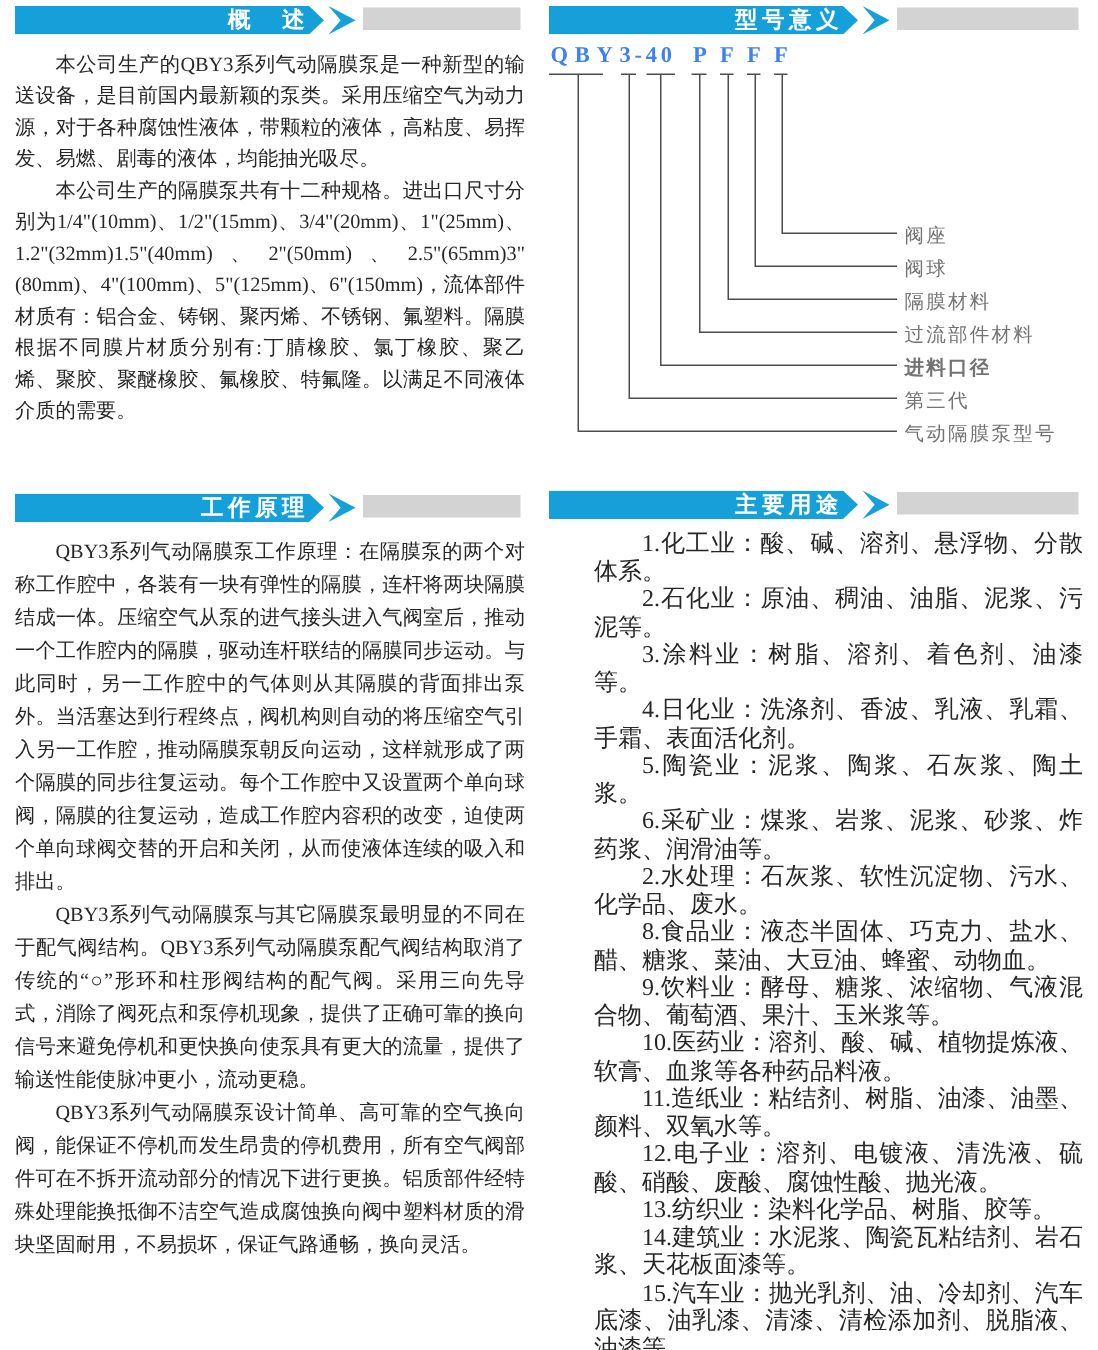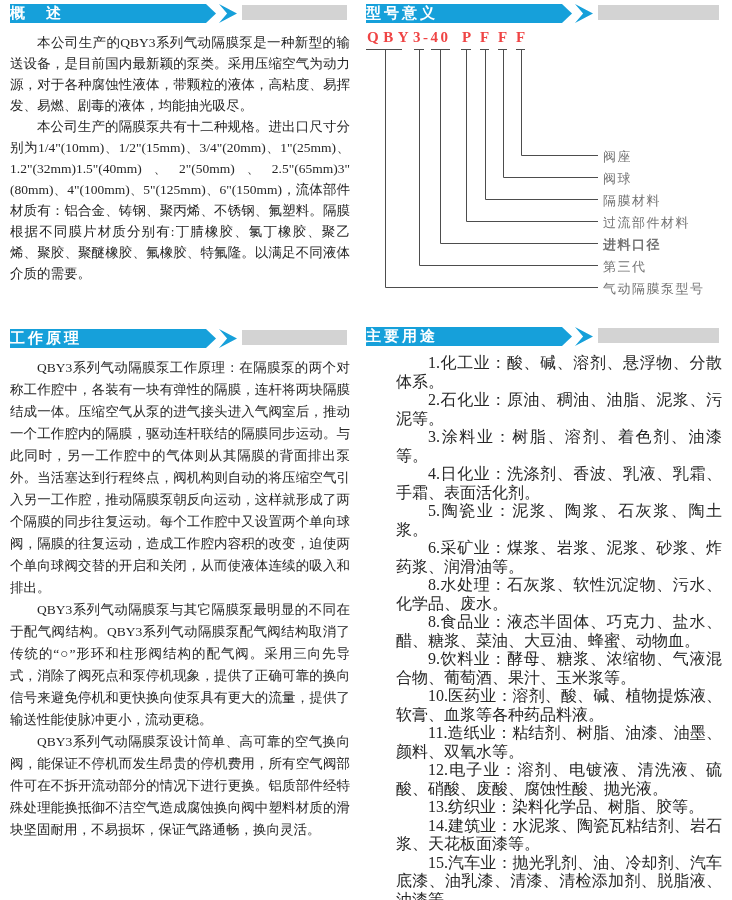--- a/index.html
+++ b/index.html
@@ -12,21 +12,21 @@
   #sec-overview {left:10px;  top:4px;   width:340px;}
   #sec-model    {left:366px; top:4px;   width:356px;}
   #sec-principle{left:10px;  top:329px; width:340px;}
   #sec-uses     {left:366px; top:327px; width:356px;}
 
   
   .banner{display:flex;height:19px;align-items:stretch;}
   .banner-bar{
     width:206px;flex:0 0 206px;background:#16a0da;
     clip-path:polygon(0 0,196px 0,100% 50%,196px 100%,0 100%);
-    color:#fff;display:flex;align-items:center;justify-content:flex-start;
+    color:#fff;display:flex;align-items:center;justify-content:flex-end;
     font-family:"Liberation Sans","DejaVu Sans",sans-serif;
     font-weight:bold;font-size:15px;letter-spacing:3px;
     padding-right:10px;box-sizing:border-box;
   }
   .banner-tip{
     flex:0 0 18px;width:18px;margin-left:3px;background:#16a0da;
     clip-path:polygon(0 0,100% 50%,0 100%,45% 50%);
   }
   .banner-gray{
     flex:1;height:15px;margin:1px 3px 0 5px;background:#d3d3d3;
@@ -37,21 +37,21 @@
   .body-text p{margin:0;text-indent:2em;}
   #sec-overview  .body-text{line-height:21px;}
   #sec-principle .body-text{line-height:22px;}
   #sec-uses      .body-text{font-size:16px;line-height:18.5px;margin-top:8px;margin-left:30px;}
 
   
   .model-diagram{position:relative;height:268px;margin-top:4px;}
   .model-diagram svg{position:absolute;left:0;top:0;}
   .code-part{
     position:absolute;top:2px;font-size:15px;font-weight:600;
-    font-family:"Liberation Serif","DejaVu Serif",serif;color:#ef4444;
+    font-family:"Liberation Serif","DejaVu Serif",serif;color:#3b82f6;
   }
   .cp0{left:1px;  letter-spacing:4.5px;}
   .cp1{left:47px; letter-spacing:2.5px;}
   .cp2{left:96px;}
   .cp3{left:114px;}
   .cp4{left:132px;}
   .cp5{left:150px;}
   .model-label{
     position:absolute;left:237px;font-size:13px;letter-spacing:1.5px;
     color:#737373;white-space:nowrap;
@@ -146,21 +146,21 @@
     <div class="banner-tip"></div>
     <div class="banner-gray"></div>
   </div>
   <div class="body-text">
     <p>1.化工业：酸、碱、溶剂、悬浮物、分散体系。</p>
     <p>2.石化业：原油、稠油、油脂、泥浆、污泥等。</p>
     <p>3.涂料业：树脂、溶剂、着色剂、油漆等。</p>
     <p>4.日化业：洗涤剂、香波、乳液、乳霜、手霜、表面活化剂。</p>
     <p>5.陶瓷业：泥浆、陶浆、石灰浆、陶土浆。</p>
     <p>6.采矿业：煤浆、岩浆、泥浆、砂浆、炸药浆、润滑油等。</p>
-    <p>8.水处理：石灰浆、软性沉淀物、污水、化学品、废水。</p>
+    <p>2.水处理：石灰浆、软性沉淀物、污水、化学品、废水。</p>
     <p>8.食品业：液态半固体、巧克力、盐水、醋、糖浆、菜油、大豆油、蜂蜜、动物血。</p>
     <p>9.饮料业：酵母、糖浆、浓缩物、气液混合物、葡萄酒、果汁、玉米浆等。</p>
     <p>10.医药业：溶剂、酸、碱、植物提炼液、软膏、血浆等各种药品料液。</p>
     <p>11.造纸业：粘结剂、树脂、油漆、油墨、颜料、双氧水等。</p>
     <p>12.电子业：溶剂、电镀液、清洗液、硫酸、硝酸、废酸、腐蚀性酸、抛光液。</p>
     <p>13.纺织业：染料化学品、树脂、胶等。</p>
     <p>14.建筑业：水泥浆、陶瓷瓦粘结剂、岩石浆、天花板面漆等。</p>
     <p>15.汽车业：抛光乳剂、油、冷却剂、汽车底漆、油乳漆、清漆、清检添加剂、脱脂液、油漆等。</p>
     <p>17.冶金、铸造和染色业：金属浆、氢氧化物和碳化物浆、灰尘洗涤浆等。</p>
   </div>

